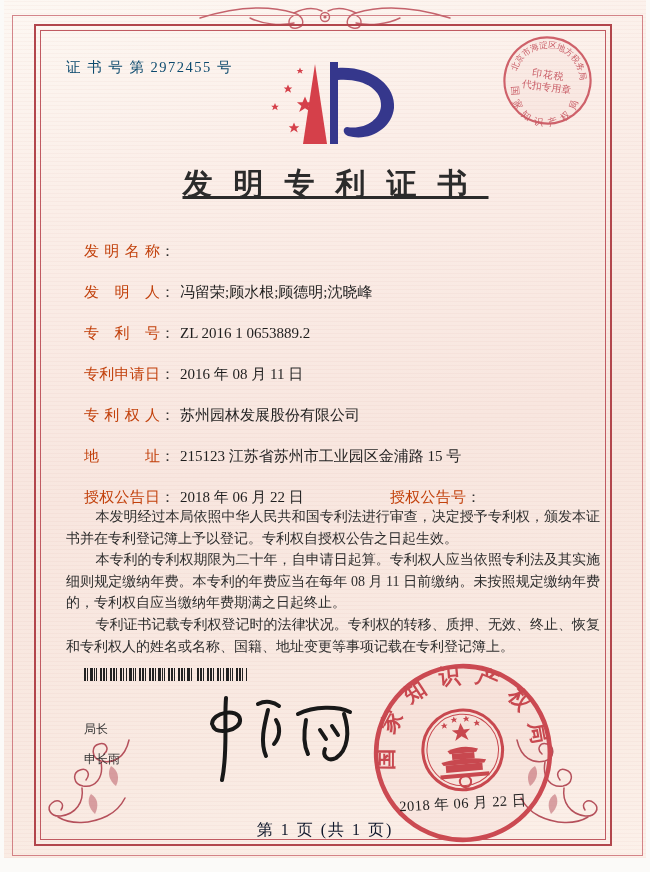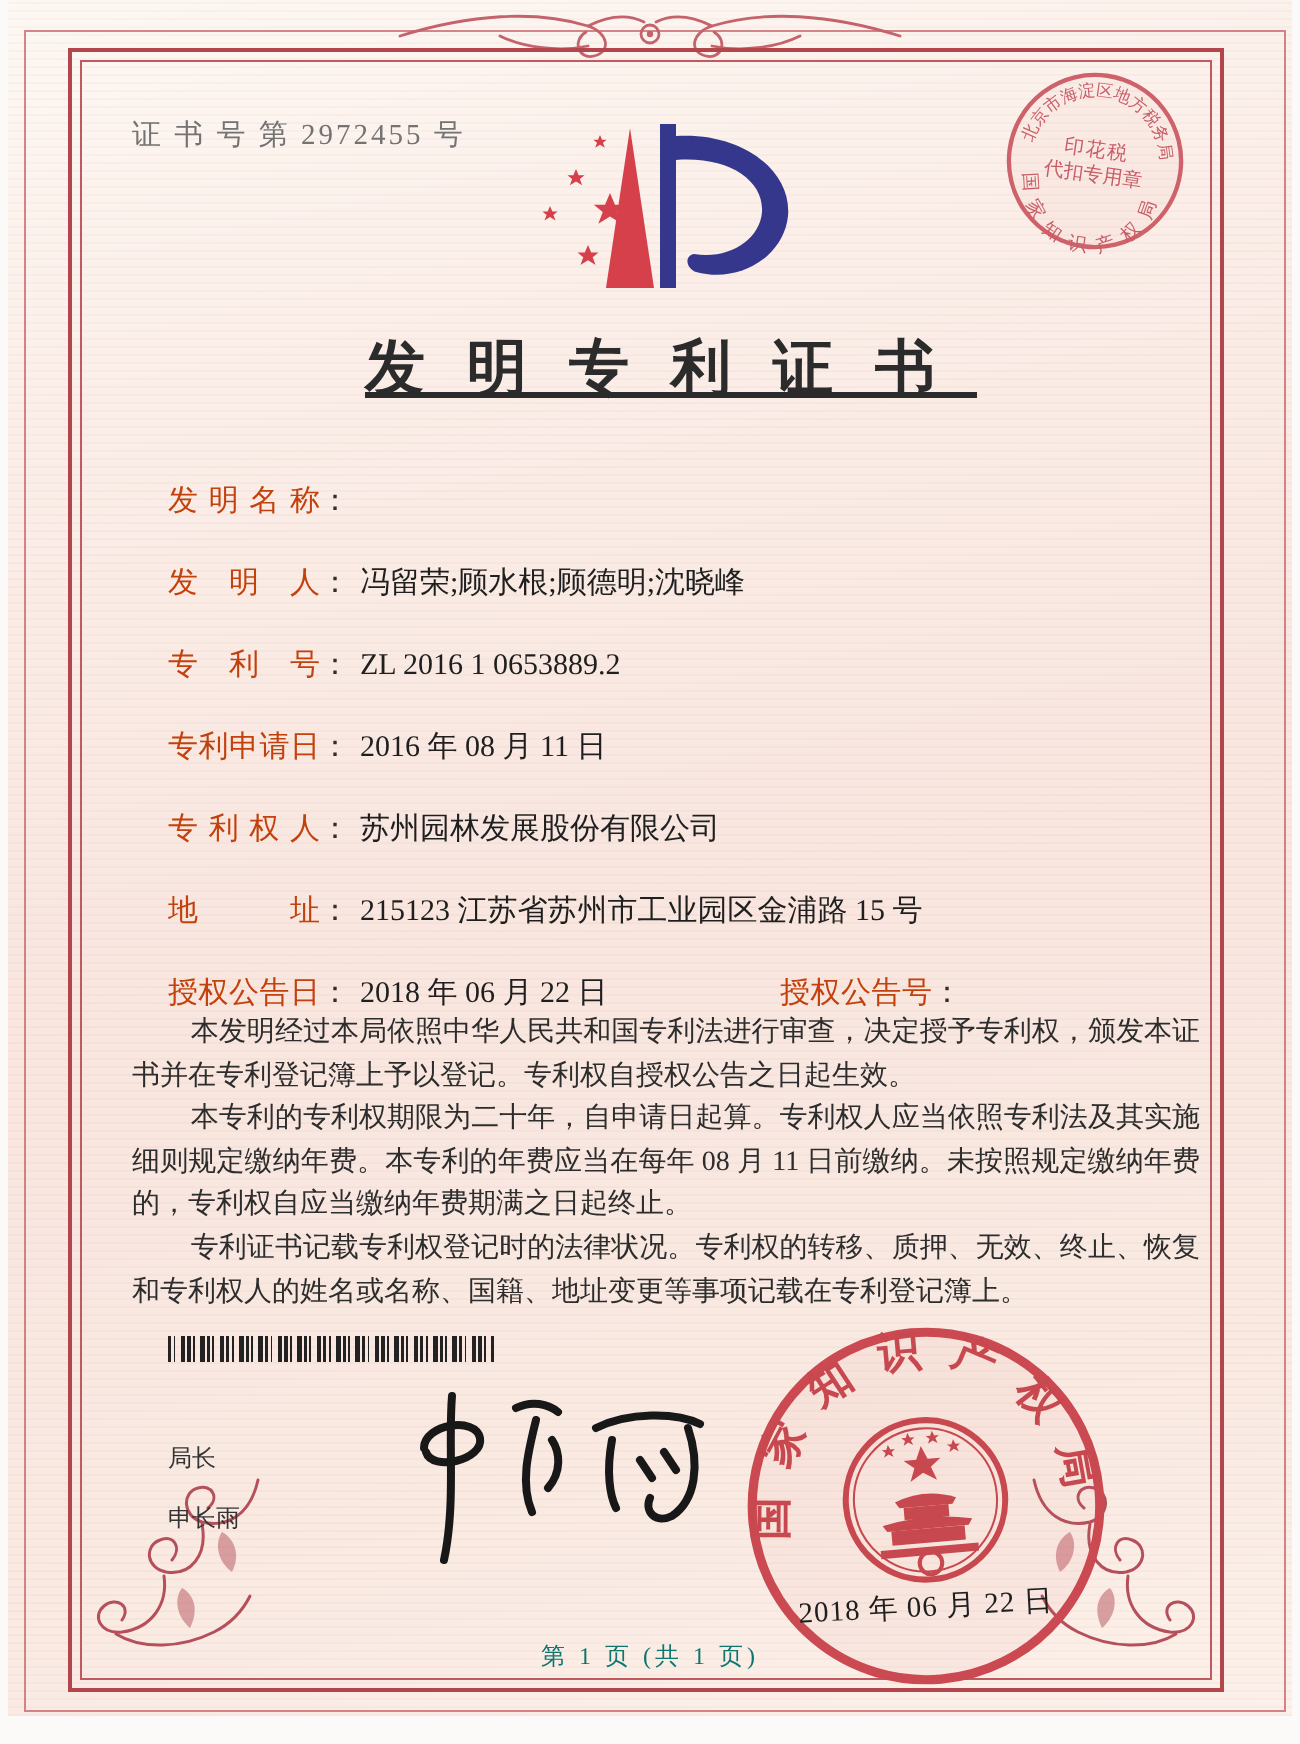--- a/index.html
+++ b/index.html
@@ -12,21 +12,21 @@
   .outer-border{position:absolute;left:12px;top:15px;right:7px;bottom:16px;
          border:1px solid rgba(198,95,103,0.75);}
   .frame-outer{position:absolute;left:34px;top:24px;right:38px;bottom:26px;
          border:2.5px solid #b2464c;}
   .frame-inner{position:absolute;inset:4px;border:1px solid #c05a61;}
   .topscroll{position:absolute;left:50%;top:2px;transform:translateX(-50%);}
   .corner{position:absolute;top:736px;}
   .corner.left{left:41px;}
   .corner.right{right:45px;transform:scaleX(-1);}
 
-  .certno{position:absolute;left:66px;top:58px;font-size:14.5px;letter-spacing:1.5px;color:#737373;}
+  .certno{position:absolute;left:66px;top:58px;font-size:14.5px;letter-spacing:1.5px;color:#0c4a6e;}
   .logo{position:absolute;left:248px;top:52px;}
   .title{position:absolute;left:0;right:0;top:164px;text-align:center;font-size:30px;
          font-weight:600;letter-spacing:21px;text-indent:21px;color:#2b2b2b;text-decoration:underline;}
 
   .fields{position:absolute;left:84px;top:240px;right:50px;font-size:15px;color:#222;}
   .frow{display:flex;align-items:baseline;margin-bottom:19px;line-height:22px;white-space:nowrap;}
   .flabel{display:inline-block;width:76px;text-align:justify;text-align-last:justify;color:#c2410c;}
   .fcolon{margin-right:5px;color:#2f2f2f;}
   .fvalue{color:#1f1f1f;}
   .grant-left{display:flex;align-items:baseline;width:306px;}
@@ -43,22 +43,22 @@
   .signer{position:absolute;left:84px;top:714px;font-size:12px;color:#333;line-height:30px;}
   .signature{position:absolute;left:182px;top:686px;}
 
   .sealwrap{position:absolute;left:370px;top:660px;width:186px;height:186px;}
   .sealwrap svg{transform:rotate(-5deg);}
   .sealdate{position:absolute;left:370px;top:794px;width:186px;text-align:center;font-size:14.5px;
          color:#1e1e1e;letter-spacing:0.5px;transform:rotate(-3deg);font-weight:500;}
 
   .taxstamp{position:absolute;left:500px;top:33px;transform:rotate(8deg);opacity:0.92;}
 
-  .footer{position:absolute;left:0;right:0;top:820px;text-align:center;font-size:12px;
-         color:#0f766e;letter-spacing:2px;}
+  .footer{position:absolute;left:0;right:0;top:820px;text-align:center;font-size:16px;
+         color:#0f172a;letter-spacing:2px;}
 </style>
 </head>
 <body>
 
 <div id="photo">
   <div class="paper"></div>
 
   <div class="outer-border"></div>
 
   <svg class="topscroll" width="270" height="32" viewBox="0 0 270 32">

